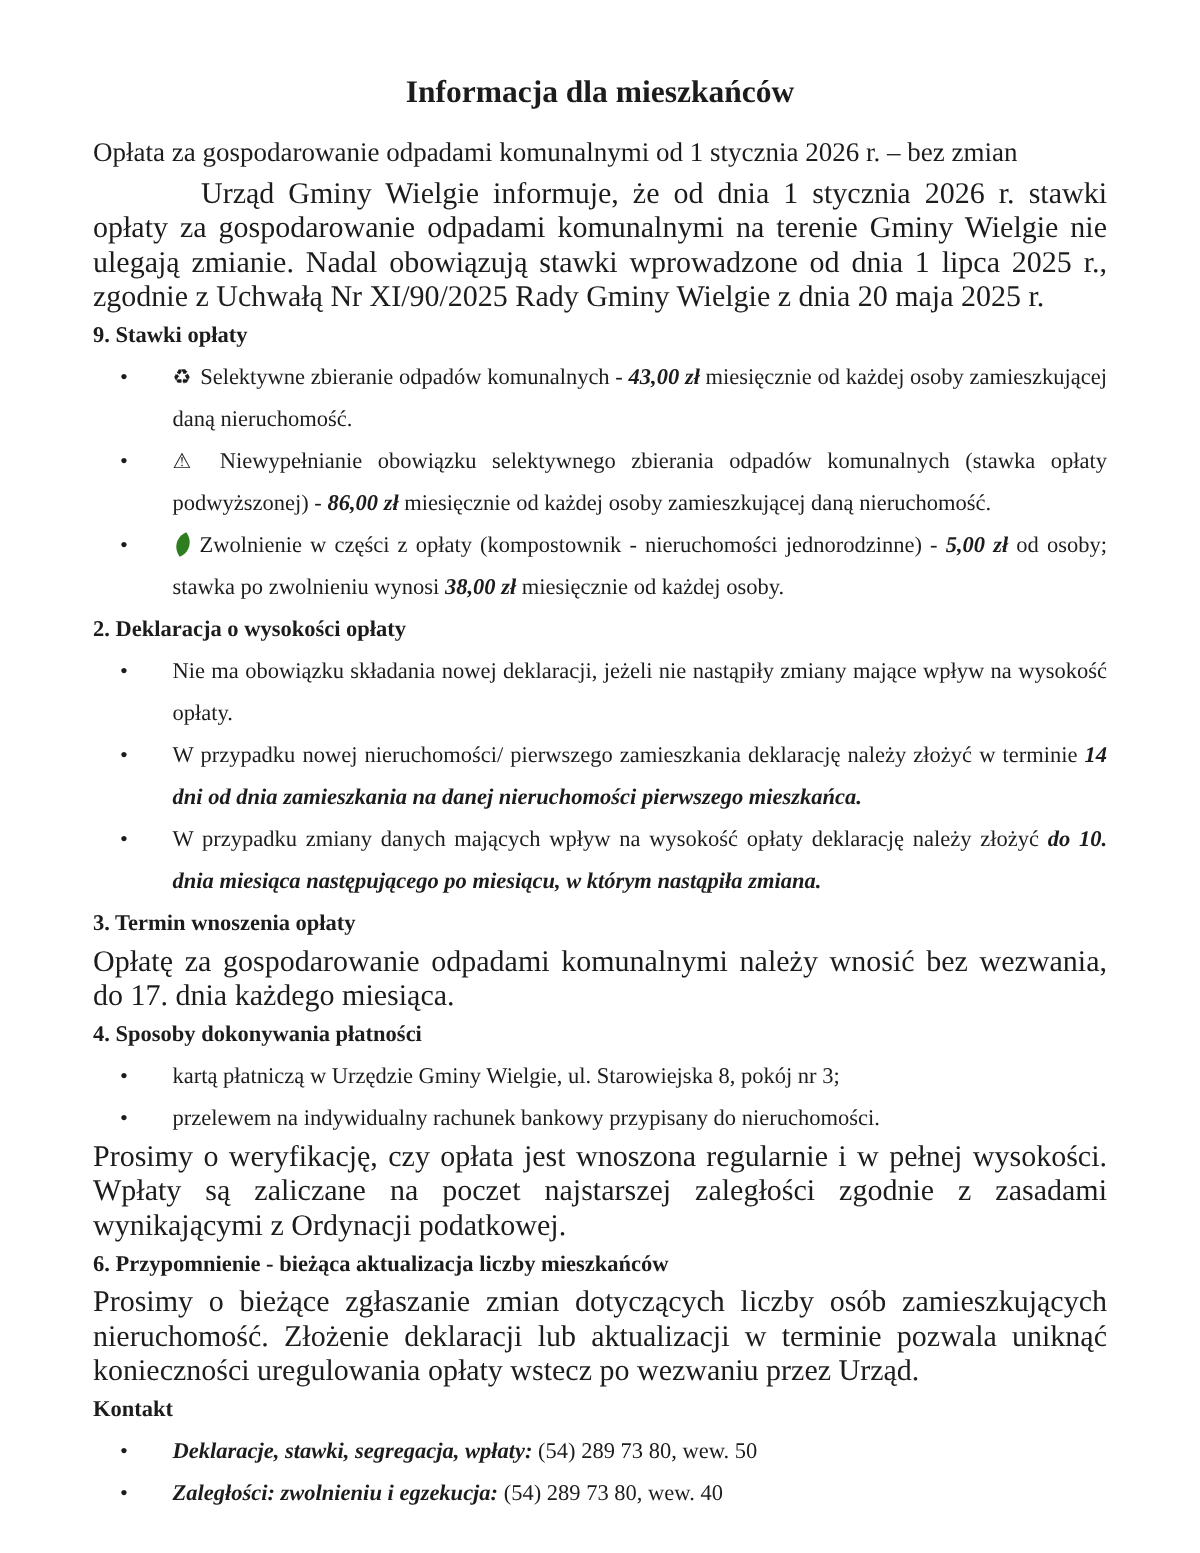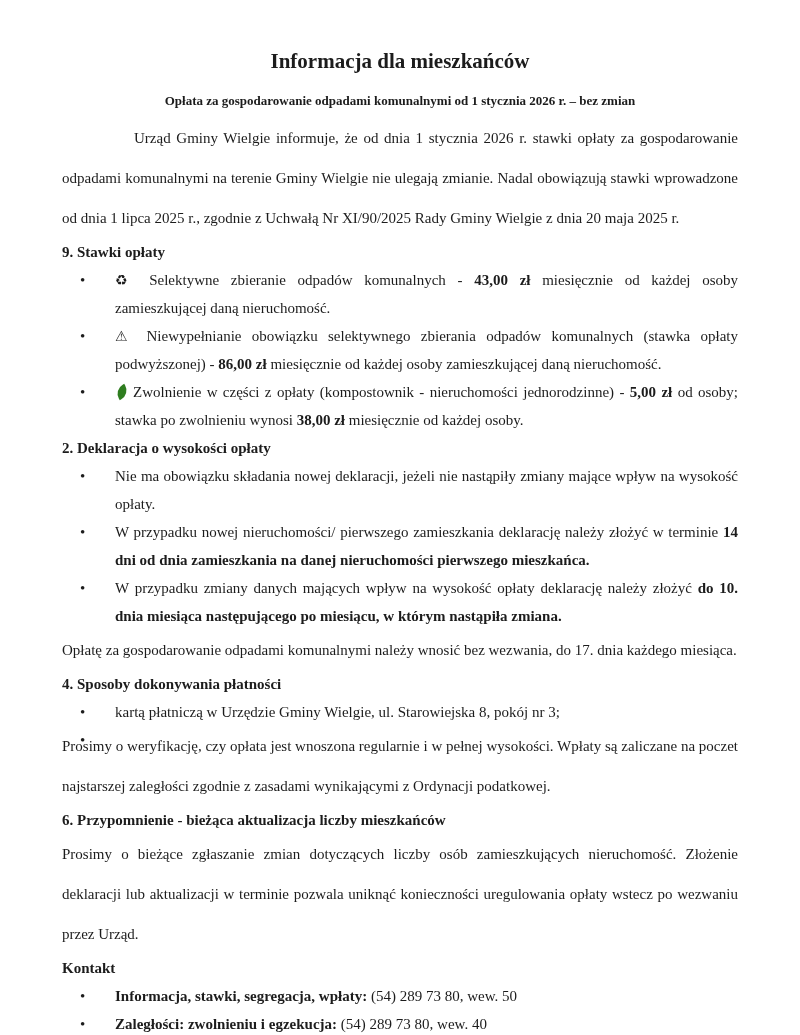--- a/index.html
+++ b/index.html
@@ -15,29 +15,28 @@
   }
   .doc-title {
     margin: 0 0 16px 0;
     text-align: center;
     font-size: 21px;
     font-weight: bold;
     line-height: 26px;
   }
   .doc-subtitle {
     margin: 0 0 6px 0;
-    text-align: center;
-    font-size: 13px;
-    font-weight: bold;
+    font-size: 18px;
+    font-weight: normal;
     line-height: 22px;
   }
   .para {
     margin: 0;
-    font-size: 15px;
-    line-height: 40px;
+    font-size: 20px;
+    line-height: 23px;
     text-align: justify;
   }
   .para.indent { text-indent: 72px; }
   .sec-heading {
     margin: 0;
     font-size: 15px;
     font-weight: bold;
     line-height: 28px;
   }
   ul.bullets {
@@ -52,21 +51,21 @@
     line-height: 28px;
     text-align: justify;
     margin: 0;
   }
   ul.bullets li .marker {
     position: absolute;
     left: 18px;
     top: 0;
     font-size: 15px;
   }
-  .bold { font-weight: bold; }
+  .bold { font-weight: bold; font-style: italic; }
   .icon-glyph {
     font-family: "DejaVu Sans", sans-serif;
     font-size: 14px;
     margin-right: 2px;
   }
   .leaf-icon {
     display: inline-block;
     width: 12px;
     height: 12px;
     background: var(--leaf-color, #2e7d1f);
@@ -89,28 +88,29 @@
         <li><span class="marker">•</span><span class="icon-glyph">♻</span> <span>Selektywne zbieranie odpadów komunalnych - </span><span class="bold">43,00 zł</span><span> miesięcznie od każdej osoby zamieszkującej daną nieruchomość.</span></li>
         <li><span class="marker">•</span><span class="icon-glyph">⚠</span> <span>Niewypełnianie obowiązku selektywnego zbierania odpadów komunalnych (stawka opłaty podwyższonej) - </span><span class="bold">86,00 zł</span><span> miesięcznie od każdej osoby zamieszkującej daną nieruchomość.</span></li>
         <li><span class="marker">•</span><span class="leaf-icon"></span><span>Zwolnienie w części z opłaty (kompostownik - nieruchomości jednorodzinne) - </span><span class="bold">5,00 zł</span><span> od osoby; stawka po zwolnieniu wynosi </span><span class="bold">38,00 zł</span><span> miesięcznie od każdej osoby.</span></li>
       </ul>
       <div class="sec-heading">2. Deklaracja o wysokości opłaty</div>
       <ul class="bullets">
         <li><span class="marker">•</span><span>Nie ma obowiązku składania nowej deklaracji, jeżeli nie nastąpiły zmiany mające wpływ na wysokość opłaty.</span></li>
         <li><span class="marker">•</span><span>W przypadku nowej nieruchomości/ pierwszego zamieszkania deklarację należy złożyć w terminie </span><span class="bold">14 dni od dnia zamieszkania na danej nieruchomości pierwszego mieszkańca.</span></li>
         <li><span class="marker">•</span><span>W przypadku zmiany danych mających wpływ na wysokość opłaty deklarację należy złożyć </span><span class="bold">do 10. dnia miesiąca następującego po miesiącu, w którym nastąpiła zmiana.</span></li>
       </ul>
+      <div class="sec-heading">3. Termin wnoszenia opłaty</div>
       <div class="para"><span>Opłatę za gospodarowanie odpadami komunalnymi należy wnosić bez wezwania, do 17. dnia każdego miesiąca.</span></div>
       <div class="sec-heading">4. Sposoby dokonywania płatności</div>
       <ul class="bullets">
         <li><span class="marker">•</span><span>kartą płatniczą w Urzędzie Gminy Wielgie, ul. Starowiejska 8, pokój nr 3;</span></li>
-        <li><span class="marker">•</span></li>
+        <li><span class="marker">•</span><span>przelewem na indywidualny rachunek bankowy przypisany do nieruchomości.</span></li>
       </ul>
       <div class="para"><span>Prosimy o weryfikację, czy opłata jest wnoszona regularnie i w pełnej wysokości. Wpłaty są zaliczane na poczet najstarszej zaległości zgodnie z zasadami wynikającymi z Ordynacji podatkowej.</span></div>
       <div class="sec-heading">6. Przypomnienie - bieżąca aktualizacja liczby mieszkańców</div>
       <div class="para"><span>Prosimy o bieżące zgłaszanie zmian dotyczących liczby osób zamieszkujących nieruchomość. Złożenie deklaracji lub aktualizacji w terminie pozwala uniknąć konieczności uregulowania opłaty wstecz po wezwaniu przez Urząd.</span></div>
       <div class="sec-heading">Kontakt</div>
       <ul class="bullets">
-        <li><span class="marker">•</span><span class="bold">Informacja, stawki, segregacja, wpłaty:</span><span> (54) 289 73 80, wew. 50</span></li>
+        <li><span class="marker">•</span><span class="bold">Deklaracje, stawki, segregacja, wpłaty:</span><span> (54) 289 73 80, wew. 50</span></li>
         <li><span class="marker">•</span><span class="bold">Zaległości: zwolnieniu i egzekucja:</span><span> (54) 289 73 80, wew. 40</span></li>
       </ul>
     </div>
 </div>
 
 </body></html>

